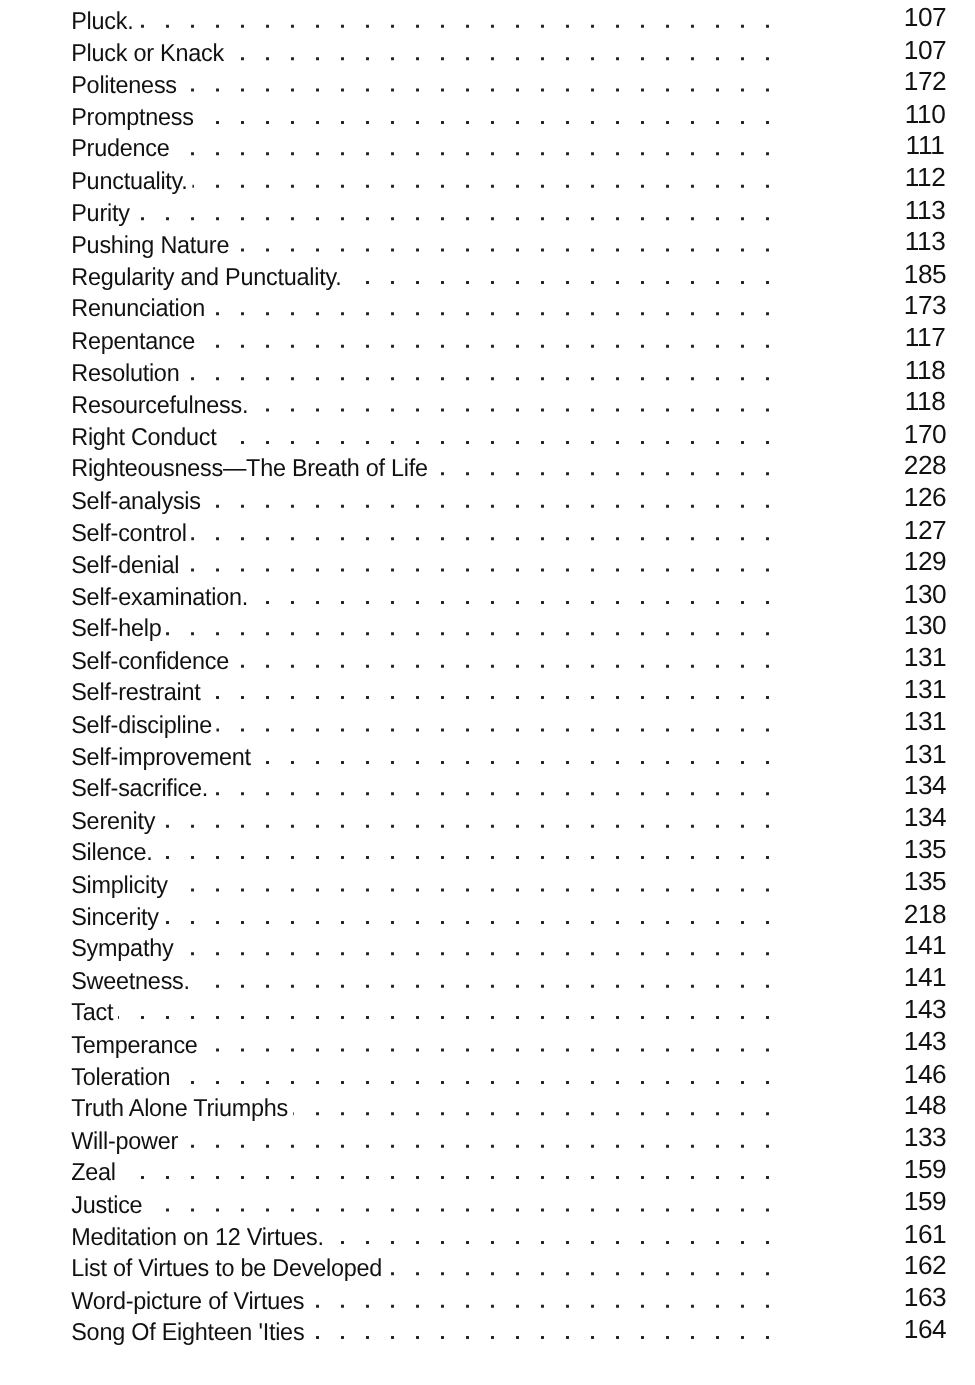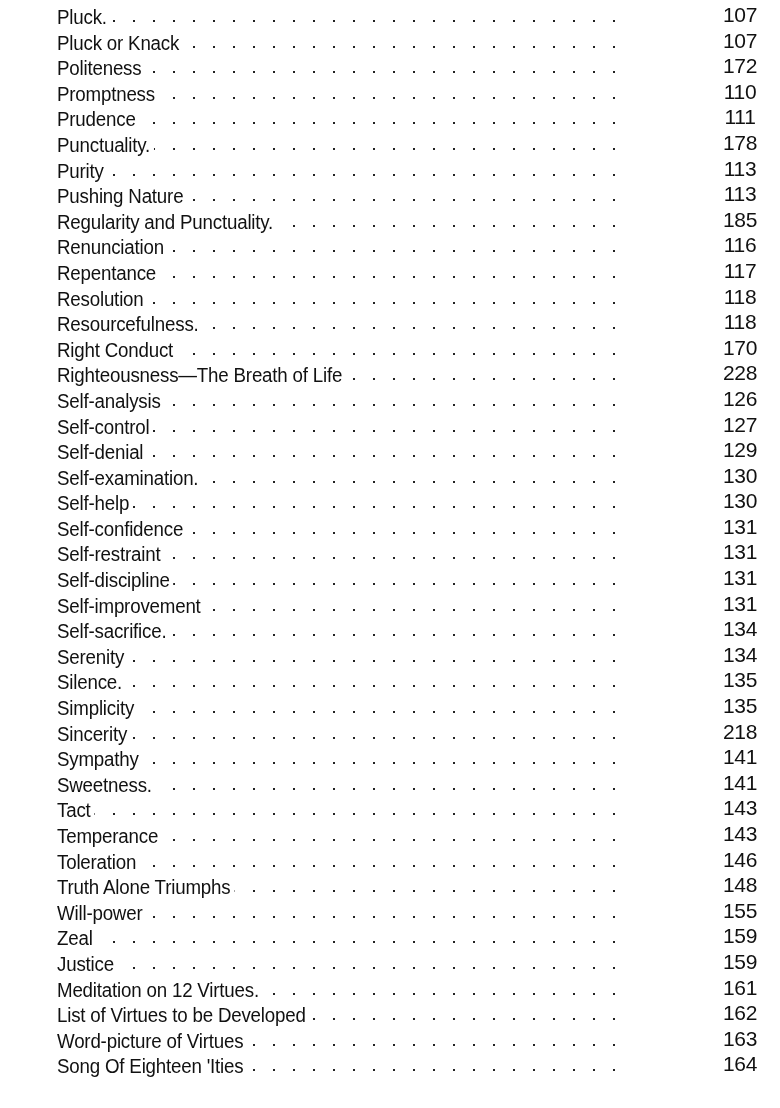--- a/index.html
+++ b/index.html
@@ -89,41 +89,41 @@
       <span class="page">110</span>
     </div>
     <div class="row">
       <span class="leader"></span>
       <span class="title">Prudence</span>
       <span class="page">111</span>
     </div>
     <div class="row">
       <span class="leader"></span>
       <span class="title">Punctuality.</span>
-      <span class="page">178</span>
+      <span class="page">112</span>
     </div>
     <div class="row">
       <span class="leader"></span>
       <span class="title">Purity</span>
       <span class="page">113</span>
     </div>
     <div class="row">
       <span class="leader"></span>
       <span class="title">Pushing Nature</span>
       <span class="page">113</span>
     </div>
     <div class="row">
       <span class="leader"></span>
       <span class="title">Regularity and Punctuality.</span>
       <span class="page">185</span>
     </div>
     <div class="row">
       <span class="leader"></span>
       <span class="title">Renunciation</span>
-      <span class="page">116</span>
+      <span class="page">173</span>
     </div>
     <div class="row">
       <span class="leader"></span>
       <span class="title">Repentance</span>
       <span class="page">117</span>
     </div>
     <div class="row">
       <span class="leader"></span>
       <span class="title">Resolution</span>
       <span class="page">118</span>
@@ -239,21 +239,21 @@
       <span class="page">146</span>
     </div>
     <div class="row">
       <span class="leader"></span>
       <span class="title">Truth Alone Triumphs</span>
       <span class="page">148</span>
     </div>
     <div class="row">
       <span class="leader"></span>
       <span class="title">Will-power</span>
-      <span class="page">155</span>
+      <span class="page">133</span>
     </div>
     <div class="row">
       <span class="leader"></span>
       <span class="title">Zeal</span>
       <span class="page">159</span>
     </div>
     <div class="row">
       <span class="leader"></span>
       <span class="title">Justice</span>
       <span class="page">159</span>

